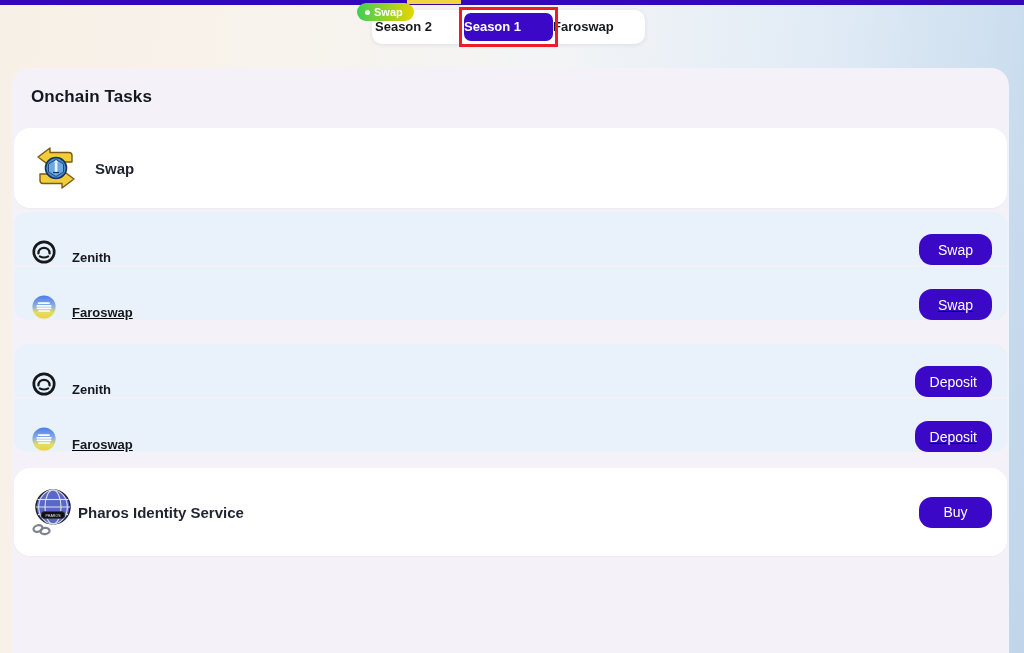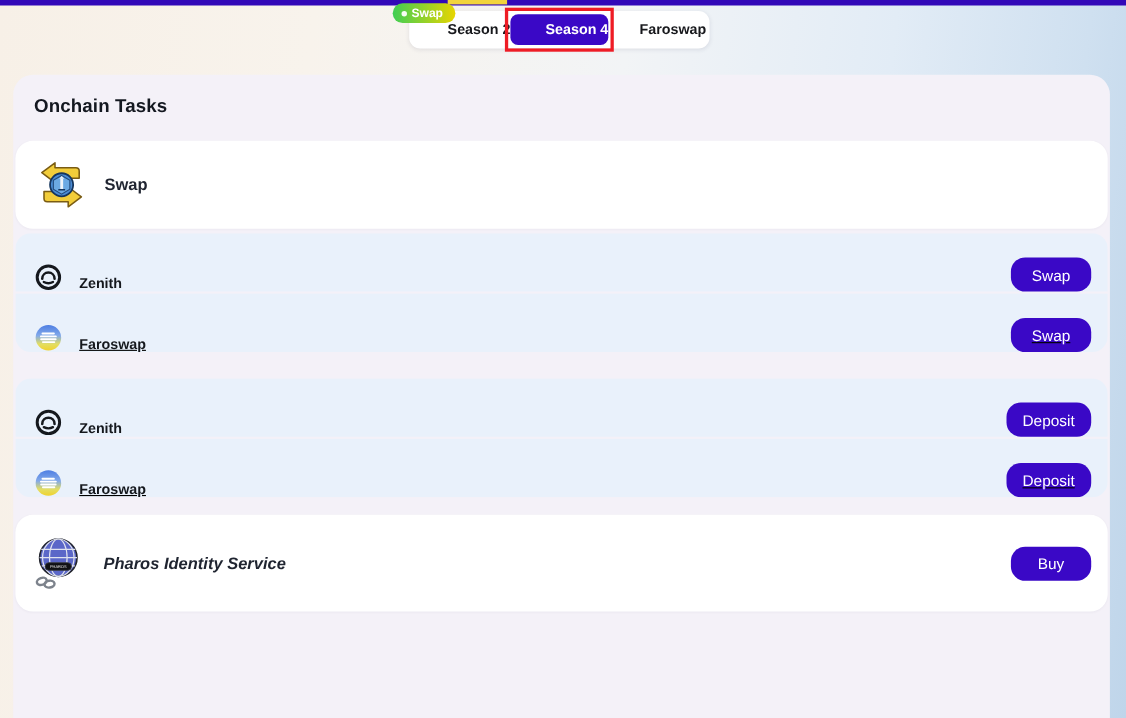--- a/index.html
+++ b/index.html
@@ -32,21 +32,21 @@
   }
   .live-dot { width: 5px; height: 5px; border-radius: 50%; background: #fff; opacity: .95; }
 
   
   .tab-bar {
     position: absolute; left: 372px; top: 10px; z-index: 5;
     display: flex; padding: 3px; background: #fff; border-radius: 10px;
     box-shadow: 0 1px 4px rgba(40, 40, 80, .10);
   }
   .tab {
-    width: 89px; height: 28px; line-height: 28px; text-align: right;
+    width: 89px; height: 28px; line-height: 28px; text-align: left;
     font-size: 13px; font-weight: 600; color: #17181c; border-radius: 7px;
     cursor: pointer; white-space: nowrap;
   }
   .tab.selected { background: var(--accent, #3a08c6); color: #fff; }
 
   .annotation-box {
     position: absolute; left: 459px; top: 7px; width: 99px; height: 40px;
     border: 3px solid var(--annotation, #ee1c25); z-index: 8; pointer-events: none;
   }
 
@@ -64,21 +64,21 @@
   .section.gap-sm { margin-bottom: 16px; }
 
   .section-card {
     background: #fff; border-radius: 16px; height: 80px;
     display: flex; align-items: center; padding: 0 15px 0 20px;
     box-shadow: 0 1px 2px rgba(30,30,60,.03);
   }
   .section-card.h76 { height: 76px; }
   .section-card.h88 { height: 88px; }
   .section-title { font-size: 15px; font-weight: 700; color: #1f2430; margin-left: 17px; }
-  .section-title.tight { margin-left: 20px; font-style: italic; }
+  .section-title.tight { margin-left: 4px; }
   .spacer { flex: 1; }
 
   .rows { margin-top: 4px; border-radius: 14px; overflow: hidden; }
   .task-row {
     height: 53px; background: var(--row_bg, #e9f1fb);
     display: flex; align-items: flex-end; padding: 0 15px 0 17px;
   }
   .task-row + .task-row { margin-top: 2px; text-decoration: underline; }
   .row-label { font-size: 13px; font-weight: 600; color: #15181d; margin-left: 15px; }
 
@@ -100,21 +100,21 @@
     <div class="top-bar-progress"></div>
   </div>
 
   <div class="live-badge">
     <span class="live-dot"></span>
     <span>Swap</span>
   </div>
 
   <div class="tab-bar">
     <div class="tab">Season 2</div>
-    <div class="tab selected">Season 4</div>
+    <div class="tab selected">Season 1</div>
     <div class="tab">Faroswap</div>
   </div>
   <div class="annotation-box"></div>
 
   <div class="main-panel">
 
     <div class="panel-header">
       <div class="panel-title">Onchain Tasks</div>
     </div>
 

